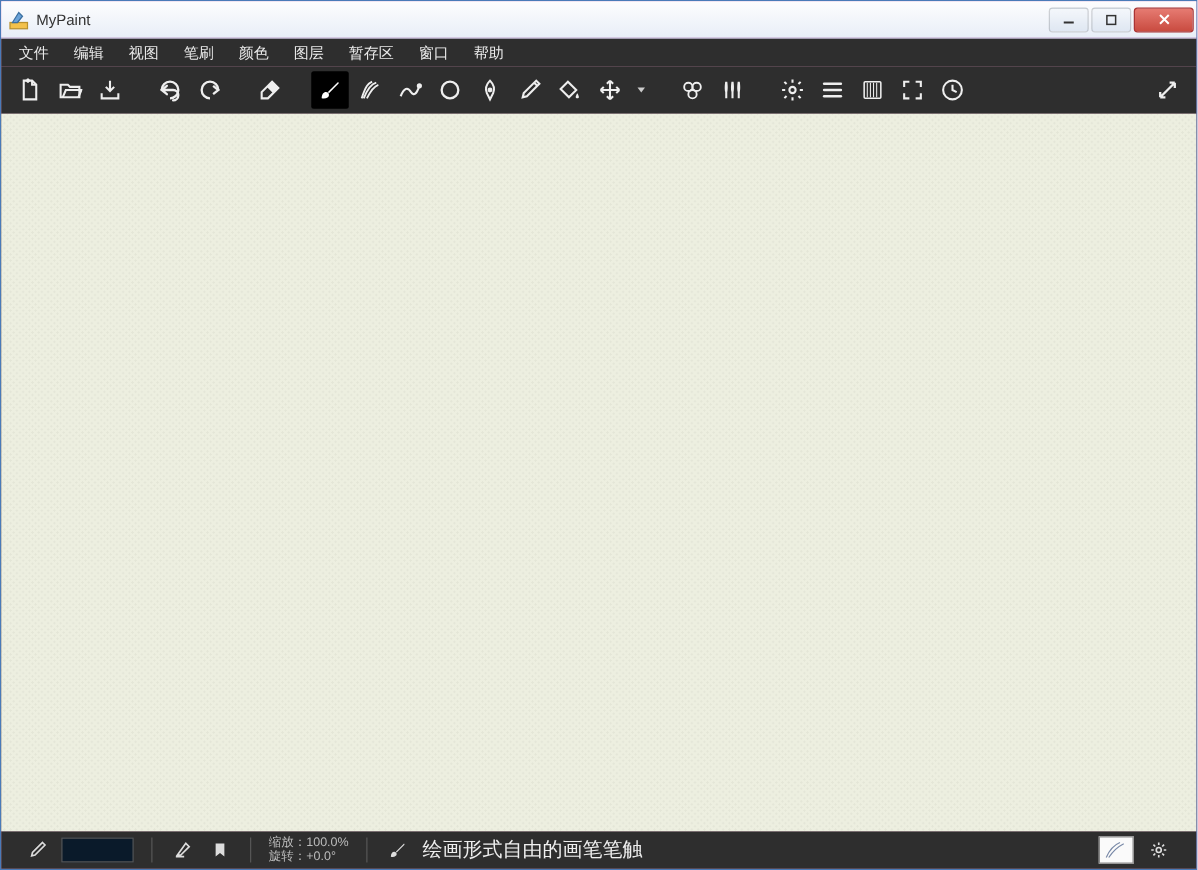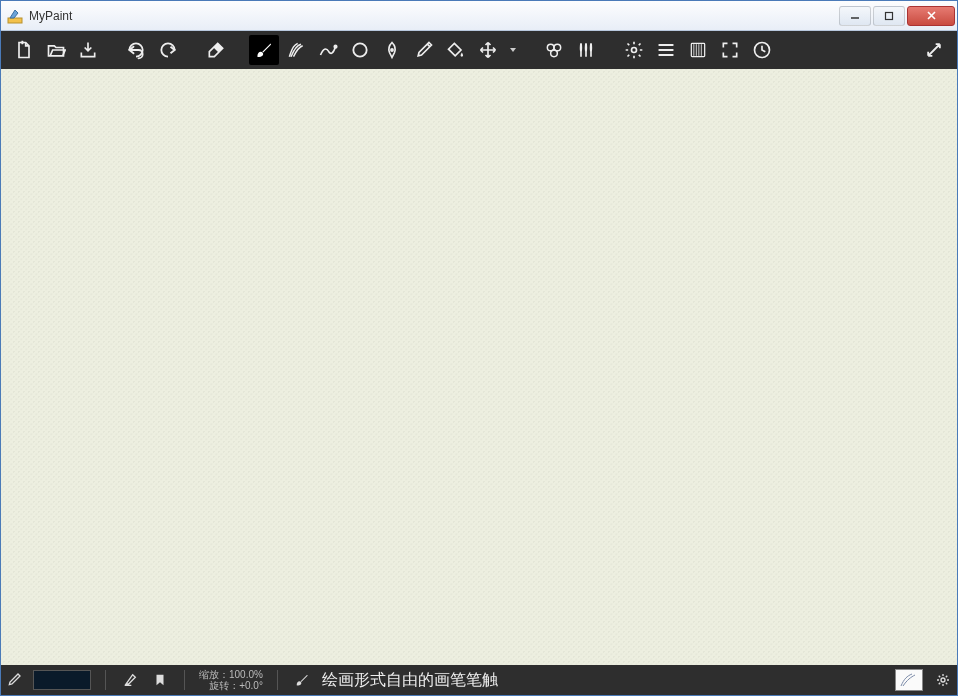--- a/index.html
+++ b/index.html
@@ -34,21 +34,21 @@
 .canvas { width: 100%; height: 100%; background-color: #edefe0; position: relative; }
 .canvas::before { content: ""; position: absolute; inset: 0;
   background-image:
     radial-gradient(rgba(0,0,0,0.04) 1px, transparent 1px),
     radial-gradient(rgba(0,0,0,0.04) 1px, transparent 1px);
   background-size: 5px 5px, 5px 5px;
   background-position: 0 0, 2.5px 2.5px;
 }
 
 
-.statusbar { height: 30px; background: #2e2e2e; display: flex; align-items: center; color: #ddd; font-size: 11px; padding: 0 4px; gap: 10px; text-align: right; }
+.statusbar { height: 30px; background: #2e2e2e; display: flex; align-items: center; color: #ddd; font-size: 11px; padding: 0 20px; gap: 10px; }
 .statusbar .picker-icon { width: 18px; display:flex; align-items:center; justify-content:center; }
 .color-well { width: 58px; height: 20px; background: #0a1a2a; border: 1px solid #555; }
 .statusbar .small { font-size: 10px; line-height: 11px; color: #bbb; }
 .statusbar .tool-desc { font-size: 16px; color: #eee; }
 .statusbar .thumb { width: 28px; height: 22px; background: #fafafa; border: 1px solid #888; margin-left: auto; display:flex; align-items:center; justify-content:center; }
 .statusbar .sbtn { width: 20px; height: 20px; display:flex; align-items:center; justify-content:center; cursor: default; }
 .sep-v { width: 1px; height: 20px; background: #555; margin: 0 4px; }
 </style>
 </head>
 <body>
@@ -75,20 +75,31 @@
           </svg>
       </div>
       <div class="winbtn close">
         <svg width="11" height="11" viewBox="0 0 11 11">
             <path d="M2 2 L9 9 M9 2 L2 9" stroke="#fff" stroke-width="1.6"></path>
           </svg>
       </div>
     </div>
   </div>
 
+  <div class="menubar">
+    <div class="menu-item">文件</div>
+    <div class="menu-item">编辑</div>
+    <div class="menu-item">视图</div>
+    <div class="menu-item">笔刷</div>
+    <div class="menu-item">颜色</div>
+    <div class="menu-item">图层</div>
+    <div class="menu-item">暂存区</div>
+    <div class="menu-item">窗口</div>
+    <div class="menu-item">帮助</div>
+  </div>
 
   <div class="toolbar">
     <div class="tbtn">
       <svg width="20" height="20" viewBox="0 0 24 24" fill="none" stroke="#eee" stroke-width="2">
           <path d="M14 3 H6 V21 H18 V7 Z"></path>
           <path d="M14 3 V7 H18"></path>
           <path d="M10 1 V5 M8 3 H12" stroke="#eee"></path>
         </svg>
     </div>
     <div class="tbtn">

